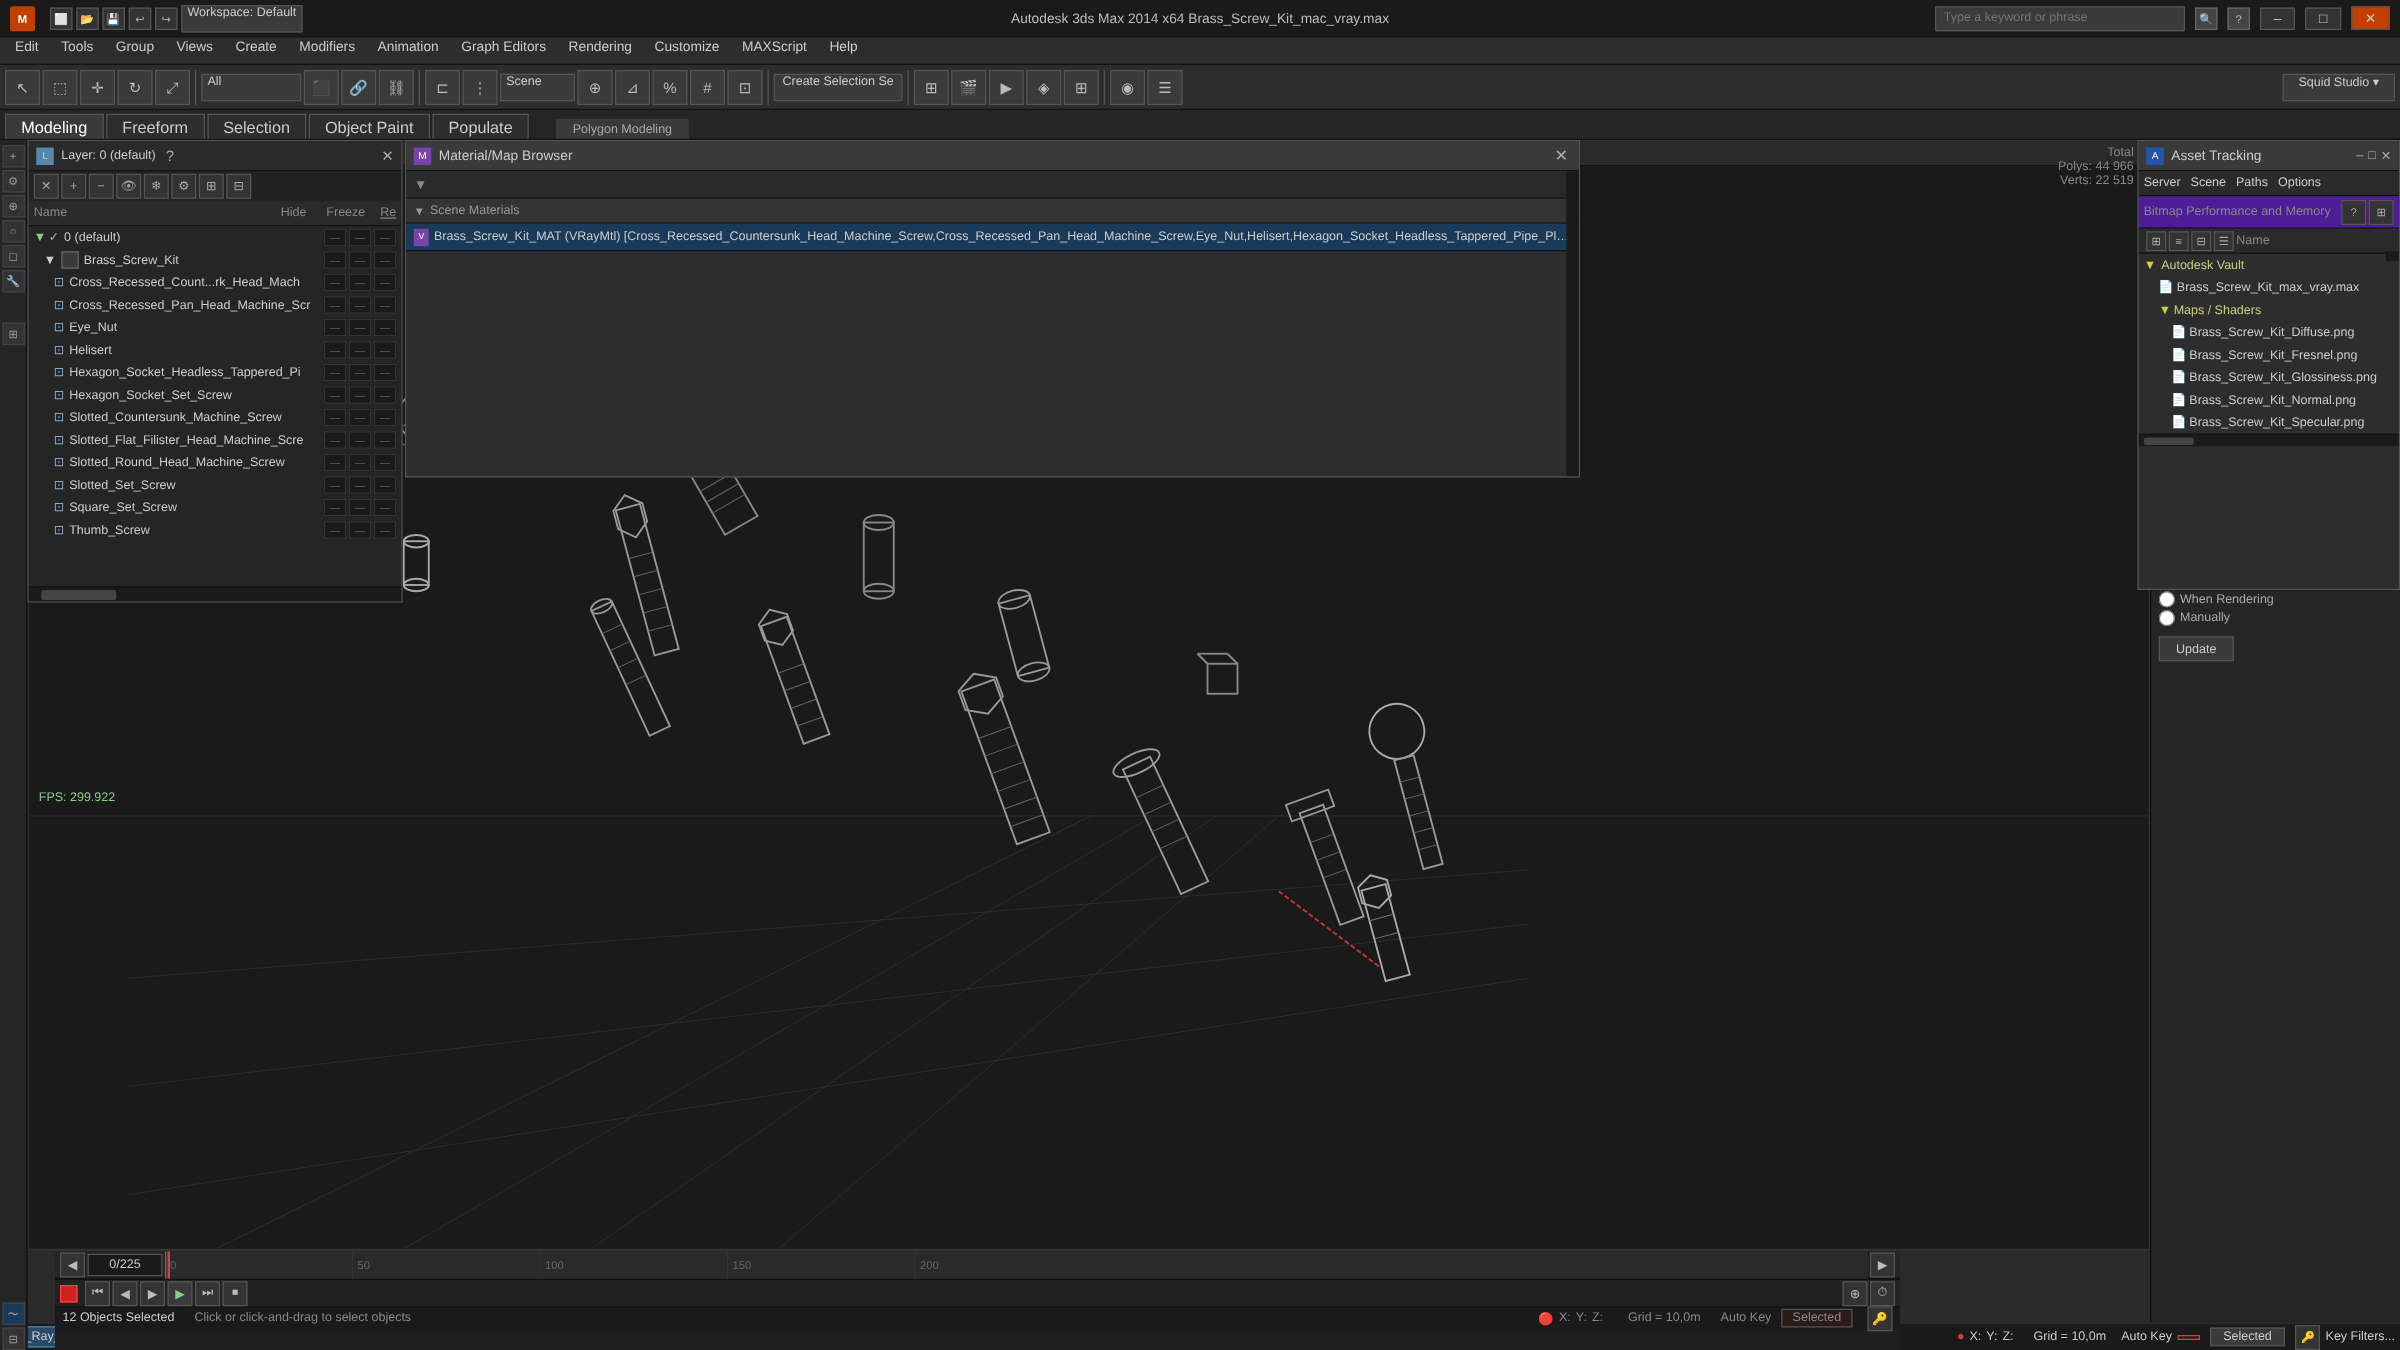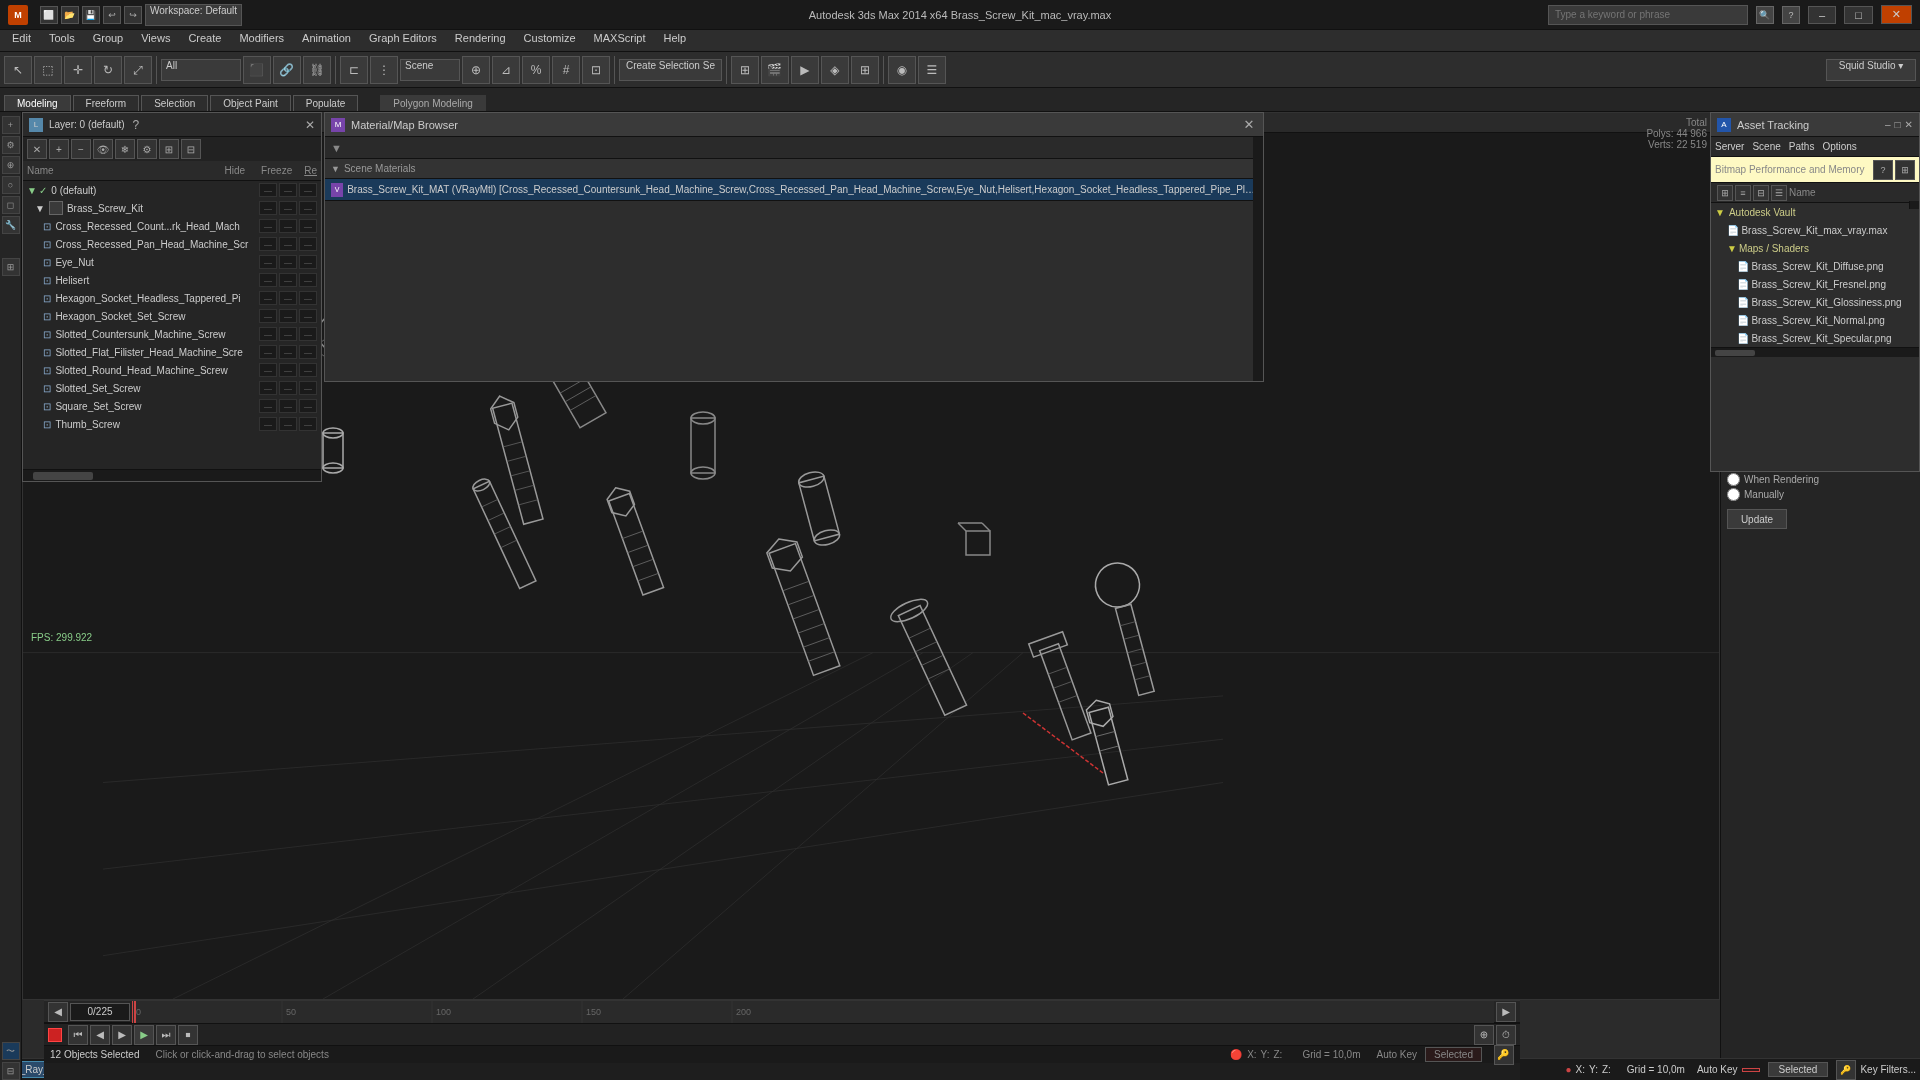--- a/index.html
+++ b/index.html
@@ -121,21 +121,21 @@
       padding: 0 4px;
       gap: 2px;
       border-bottom: 1px solid #111;
     }
     .tab-item {
       padding: 2px 12px;
       background: #2d2d2d;
       border: 1px solid #555;
       border-bottom: none;
       cursor: pointer;
-      font-size: 10px;
+      font-size: 13px;
       color: #ccc;
     }
     .tab-item.active {
       background: #3a3a3a;
       color: #fff;
     }
 
     
     #viewport-container {
       flex: 1;
@@ -330,21 +330,21 @@
       background: #2a2a2a;
       display: flex;
       align-items: center;
       padding: 0 4px;
       gap: 8px;
       font-size: 10px;
       border-bottom: 1px solid #111;
     }
     #at-toolbar {
       height: 26px;
-      background: #fef9c3;
+      background: #4c1d95;
       display: flex;
       align-items: center;
       padding: 0 4px;
       gap: 2px;
       border-bottom: 1px solid #111;
     }
     .at-tb-btn {
       width: 20px; height: 20px;
       background: #333; border: 1px solid #555;
       display: flex; align-items: center; justify-content: center;

